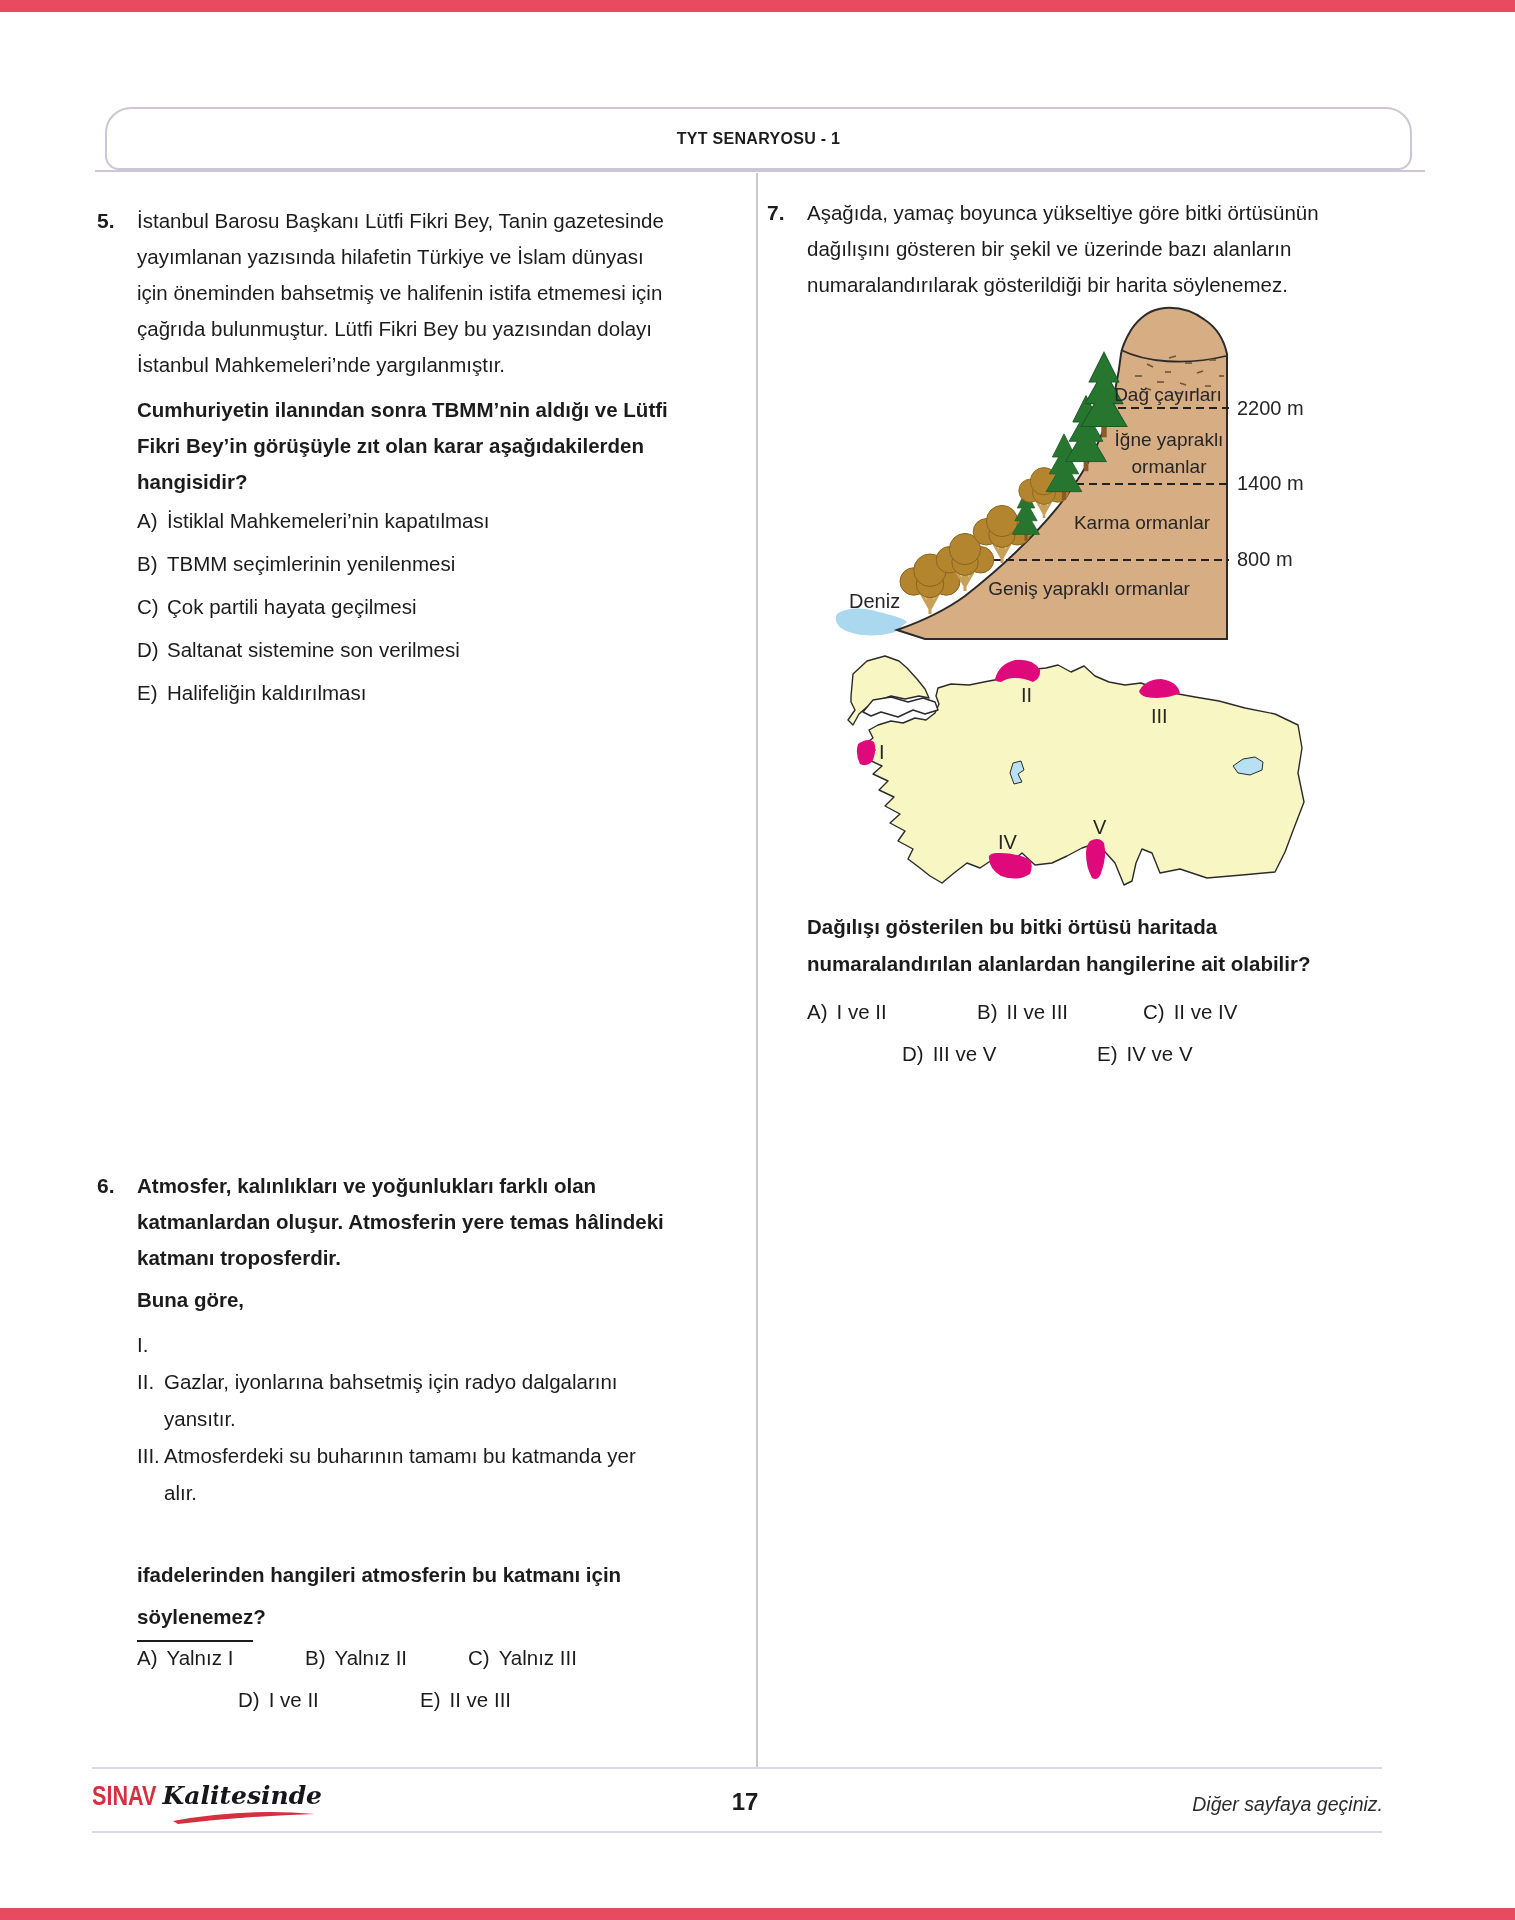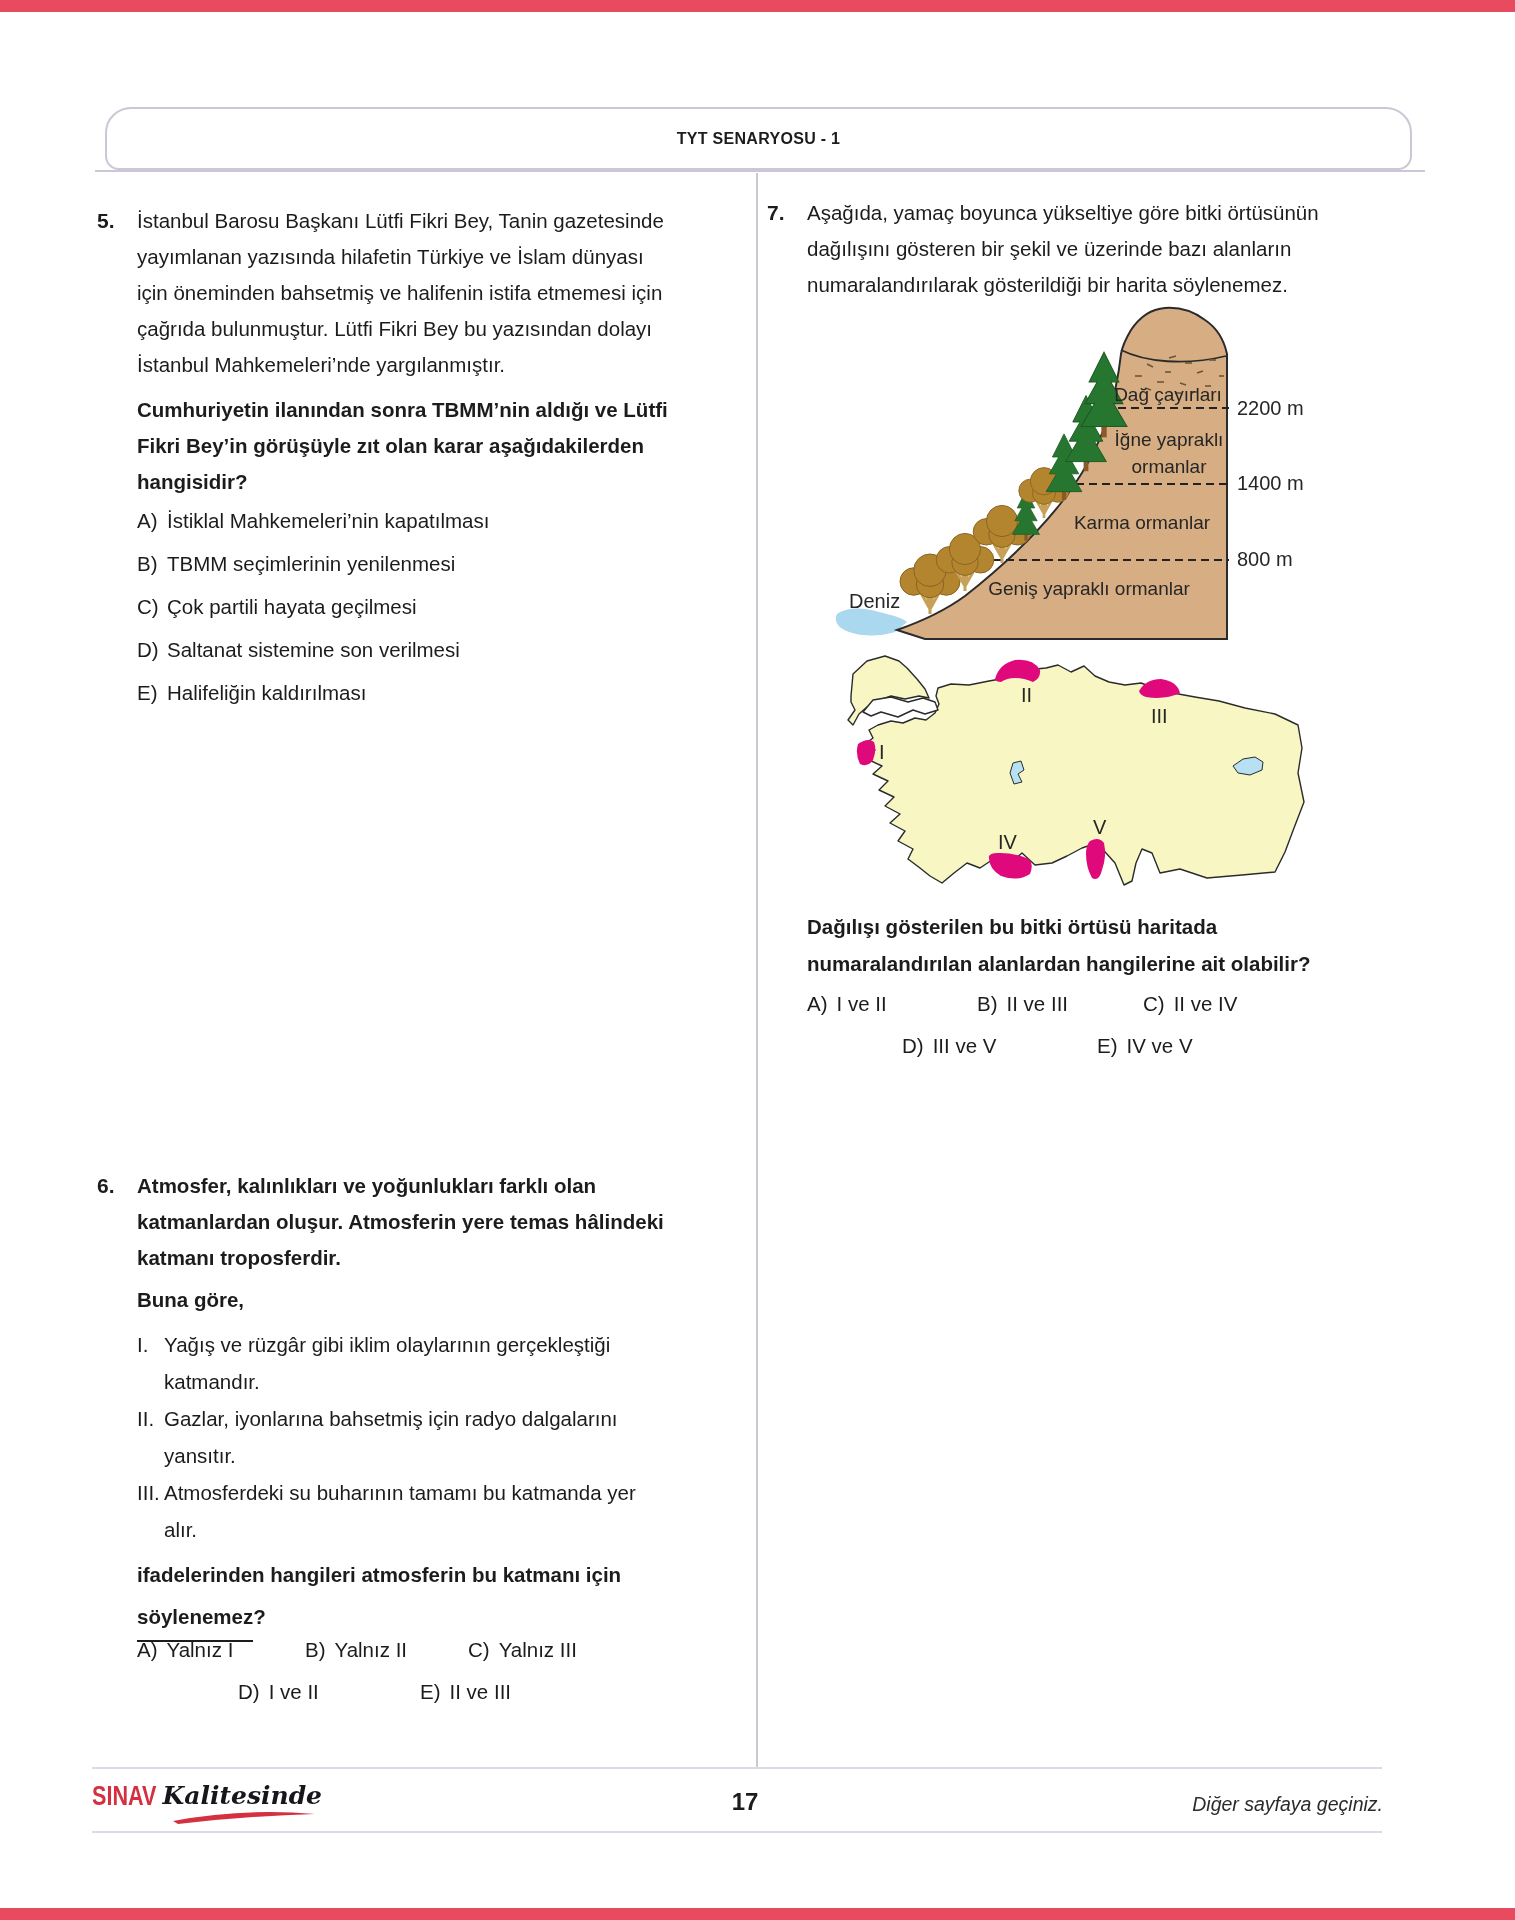--- a/index.html
+++ b/index.html
@@ -21,21 +21,21 @@
   .pre{white-space:pre-line;}
   .stem{font-weight:bold;}
   .uline{border-bottom:2.5px solid #1c1c1c;padding-bottom:12px;}
 
   .q5opt{display:flex;height:43px;align-items:baseline;}
   .q5opt .olet{flex:0 0 30px;}
   .item{display:flex;line-height:37px;}
   .item .rn{flex:0 0 27px;}
   .item .itext{width:492px;}
   .optrow{position:absolute;height:30px;width:620px;}
-  .opt{position:absolute;white-space:nowrap;}
+  .opt{position:absolute;white-space:nowrap;margin-top:8px;}
   .opt .olet{margin-right:9px;}
 
   svg text{font-family:"Liberation Sans", sans-serif;fill:#262626;}
   .zoneLbl{font-size:19px;}
   .altLbl{font-size:20px;}
   .mapNum{font-size:20px;}
 
   #footerLine1{left:92px;top:1767px;width:1290px;height:0;border-top:2px solid #ded9e3;}
   #footerLine2{left:92px;top:1831px;width:1290px;height:0;border-top:2px solid #ded9e3;}
   #logo{left:92px;top:1781px;height:46px;display:flex;align-items:flex-start;}
@@ -95,22 +95,20 @@
 
   <div class="qblock" id="q6" style="left:97px;top:1168px;width:640px;">
     <span class="qnum">6.</span>
     <div class="abs pre" style="left:40px;top:0;width:585px;font-weight:bold;">Atmosfer, kalınlıkları ve yoğunlukları farklı olan
 katmanlardan oluşur. Atmosferin yere temas hâlindeki
 katmanı troposferdir.</div>
     <div class="abs stem" style="left:40px;top:114px;">Buna göre,</div>
     <div class="abs" style="left:40px;top:158px;width:585px;">
       <div class="item">
         <span class="rn">I.</span>
-        <span class="itext pre">Yağış ve rüzgâr gibi iklim olaylarının gerçekleştiği
-katmandır.</span>
       </div>
       <div class="item">
         <span class="rn">II.</span>
         <span class="itext pre">Gazlar, iyonlarına bahsetmiş için radyo dalgalarını
 yansıtır.</span>
       </div>
       <div class="item">
         <span class="rn">III.</span>
         <span class="itext pre">Atmosferdeki su buharının tamamı bu katmanda yer
 alır.</span>

